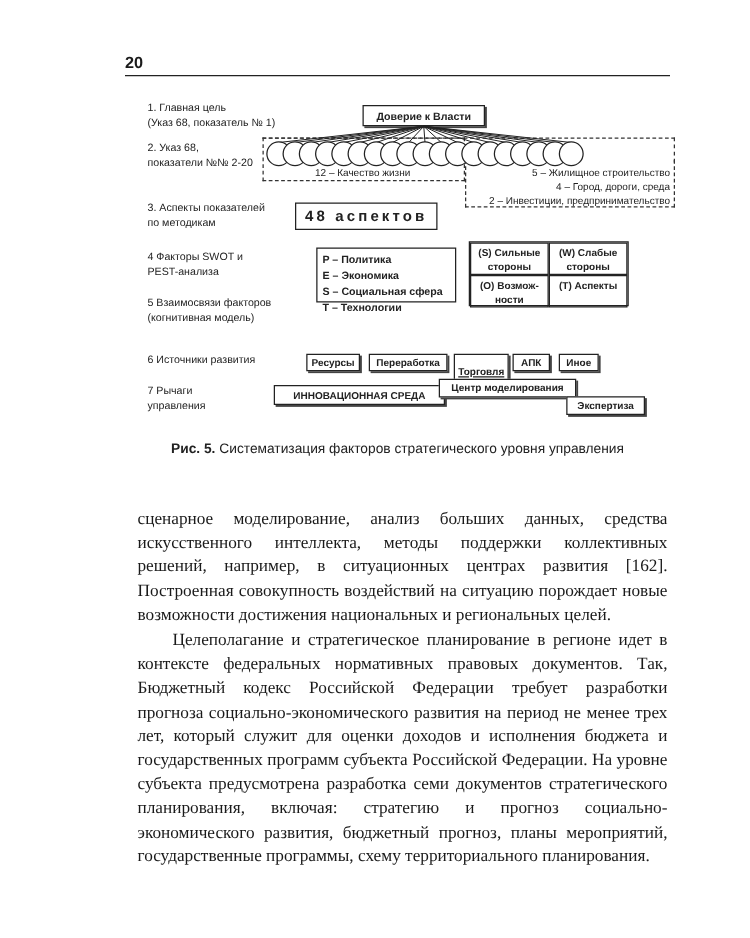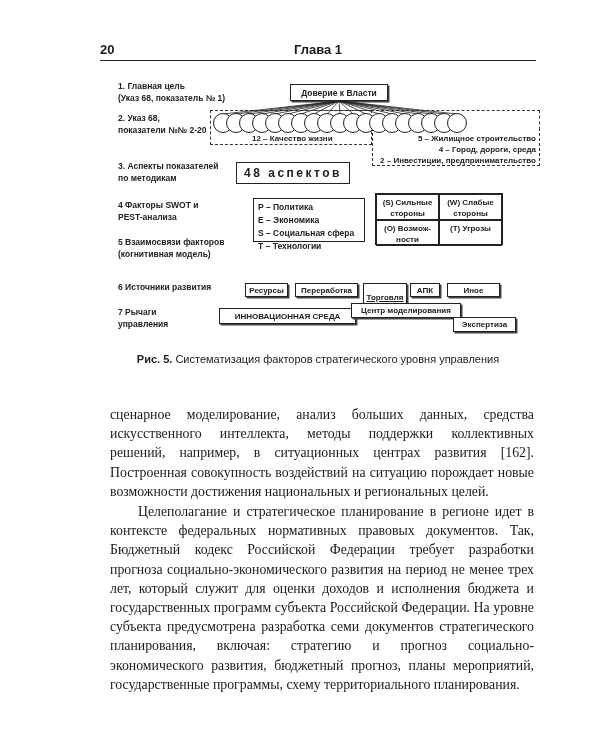--- a/index.html
+++ b/index.html
@@ -5,21 +5,21 @@
   html, body { margin: 0; padding: 0; }
   body {
     width: 600px; height: 750px; background: #ffffff; position: relative;
     overflow: hidden; font-family: "Liberation Serif", serif; color: #1a1a1a;
   }
   .page-header { position: absolute; left: 100px; top: 38px; width: 436px; height: 22px;
     border-bottom: 1.5px solid #222; font-family: "Liberation Sans", sans-serif; font-size: 13px; font-weight: bold; }
   .page-num { position: absolute; left: 0; top: 4px; }
   .chapter { position: absolute; left: 0; right: 0; top: 4px; text-align: center; }
 
-  .lbl { position: absolute; font-family: "Liberation Sans", sans-serif; font-size: 8.5px; font-weight: bold; line-height: 12px; color: #222; }
+  .lbl { position: absolute; font-family: "Liberation Sans", sans-serif; font-size: 8.5px; font-weight: normal; line-height: 12px; color: #222; }
   .box { position: absolute; border: 1.5px solid #222; background: #fff; font-family: "Liberation Sans", sans-serif;
     font-weight: bold; color: #222; box-sizing: border-box; box-shadow: 1.5px 1.5px 0 #444; }
   .center { display: flex; align-items: center; justify-content: center; text-align: left; }
 
   .dashed { position: absolute; border: 1.5px dashed #333; box-sizing: border-box; }
   .circles { position: absolute; left: 213px; top: 113px; height: 20px; }
   .circle { position: absolute; top: 0; width: 20px; height: 20px; border: 1.6px solid #222; border-radius: 50%; background: #fff; box-sizing: border-box; }
 
   .small { font-size: 8px; }
   .pest { position: absolute; left: 253px; top: 198px; width: 112px; height: 44px; border: 1.5px solid #222; box-sizing: border-box;
@@ -36,21 +36,20 @@
   .body-text { position: absolute; left: 110px; width: 424px; font-size: 13.8px; line-height: 19.2px; text-align: justify; color: #1a1a1a; }
   .body-text p { margin: 0; }
   .indent { text-indent: 28px; }
   svg.lines { position: absolute; left: 0; top: 0; }
 </style>
 </head>
 <body>
 
 <div class="page-header">
   <span class="page-num">20</span>
-  <span class="chapter">Глава 1</span>
 </div>
 
 <div>
 
   <div class="lbl" style="left:118px;top:80px;">
     <div>1. Главная цель</div>
     <div>(Указ 68, показатель № 1)</div>
   </div>
   <div class="lbl" style="left:118px;top:112px;">
     <div>2. Указ 68,</div>
@@ -141,28 +140,28 @@
     <div>P – Политика</div>
     <div>E – Экономика</div>
     <div>S – Социальная сфера</div>
     <div>T – Технологии</div>
   </div>
 
   <div class="swot">
     <div><span>(S) Сильные</span><br><span>стороны</span></div>
     <div><span>(W) Слабые</span><br><span>стороны</span></div>
     <div><span>(O) Возмож-</span><br><span>ности</span></div>
-    <div><span>(T) Угрозы</span></div>
+    <div><span>(T) Аспекты</span></div>
   </div>
 
   <div class="box center small" style="left:245px;top:283px;width:43px;height:14px;">Ресурсы</div>
   <div class="box center small" style="left:295px;top:283px;width:63px;height:14px;">Переработка</div>
   <div class="box center small" style="left:363px;top:283px;width:44px;height:28px;text-decoration:underline;">Торговля</div>
   <div class="box center small" style="left:410px;top:283px;width:30px;height:14px;">АПК</div>
-  <div class="box center small" style="left:447px;top:283px;width:53px;height:14px;">Иное</div>
+  <div class="box center small" style="left:447px;top:283px;width:32px;height:14px;">Иное</div>
 
   <div class="box center small" style="left:219px;top:308px;width:137px;height:16px;">ИННОВАЦИОННАЯ СРЕДА</div>
   <div class="box center small" style="left:351px;top:303px;width:110px;height:15px;">Центр моделирования</div>
   <div class="box center small" style="left:453px;top:317px;width:63px;height:15px;">Экспертиза</div>
 </div>
 
 <div class="caption">
   <div><b>Рис. 5.</b><span> Систематизация факторов стратегического уровня управления</span></div>
 </div>
 

